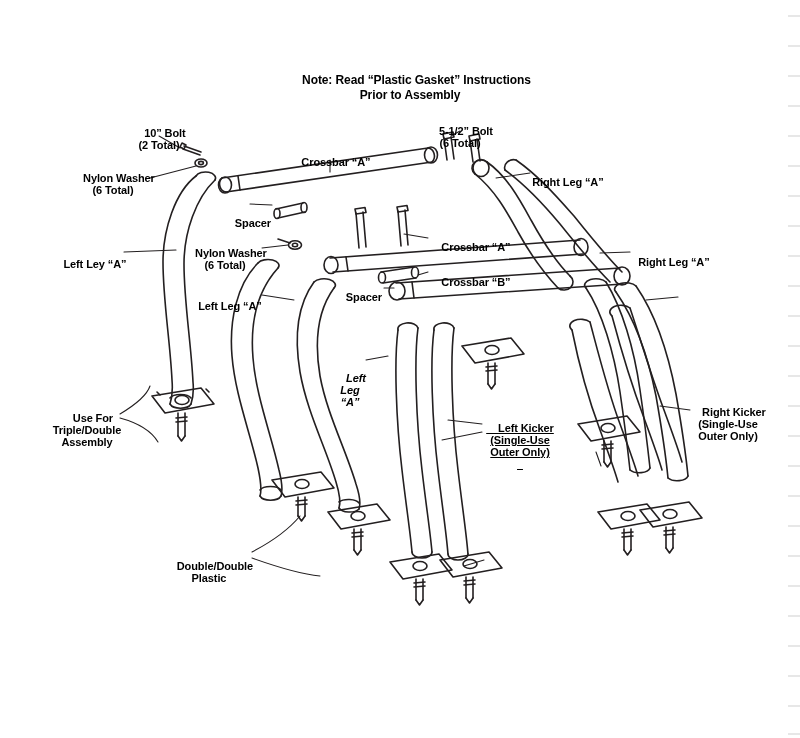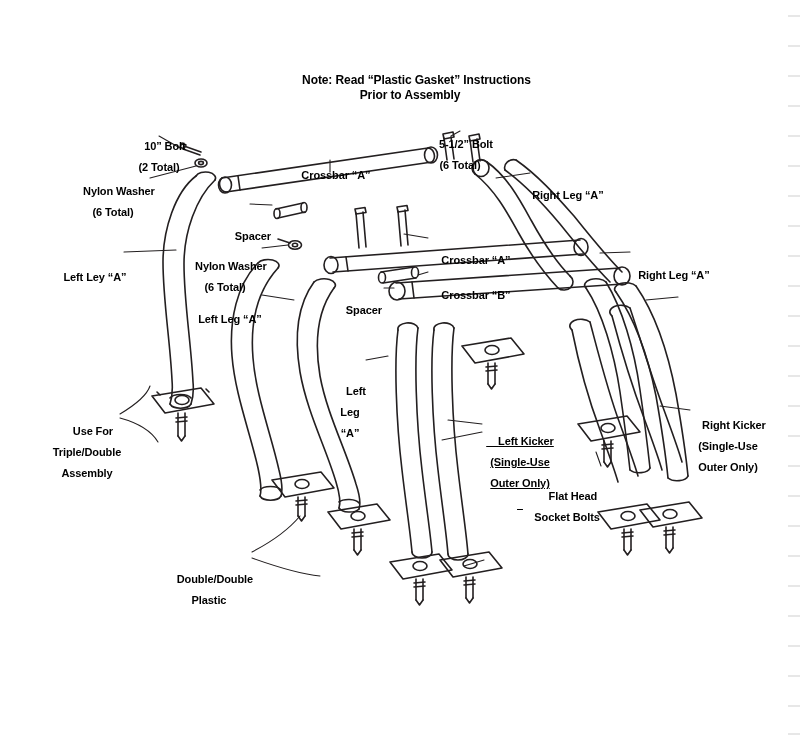--- a/index.html
+++ b/index.html
@@ -25,21 +25,21 @@
     top: 0;
     width: 800px;
     height: 738px;
   }
   .lbl {
     position: absolute;
     font-family: "Liberation Sans", sans-serif;
     font-weight: bold;
     color: #000000;
     font-size: 11px;
-    line-height: 21px;
+    line-height: 12px;
     white-space: pre;
     letter-spacing: -0.1px;
   }
   .lbl.c { text-align: center; }
   .note {
     font-size: 12px;
     line-height: 15px;
     text-align: center;
   }
   .edge-ticks {
@@ -384,21 +384,21 @@
   <div class="lbl c" style="left:323px; top:279px; width:70px;">
     <span style="white-space:pre-line;">Spacer</span>
   </div>
 
   <div class="lbl c" style="left:415px; top:264px; width:110px;">
     <span style="white-space:pre-line;">Crossbar “B”</span>
   </div>
 
 
   <div class="lbl c" style="left:320px; top:360px; width:60px;">
-    <span style="white-space:pre-line;">Left
+    <span style="white-space:pre-line;font-style:italic;">Left
 Leg
 “A”</span>
   </div>
 
   <div class="lbl c" style="left:27px; top:400px; width:120px;">
     <span style="white-space:pre-line;">Use For
 Triple/Double
 Assembly</span>
   </div>
 
@@ -407,24 +407,20 @@
 (Single-Use
 Outer Only)</span>
   </div>
 
   <div class="lbl c" style="left:673px; top:394px; width:110px;">
     <span style="white-space:pre-line;">Right Kicker
 (Single-Use
 Outer Only)</span>
   </div>
 
-  <div class="lbl c" style="left:512px; top:465px; width:110px;">
-    <span style="white-space:pre-line;">Flat Head
-Socket Bolts</span>
-  </div>
 
   <div class="lbl c" style="left:149px; top:548px; width:120px;">
     <span style="white-space:pre-line;">Double/Double
 Plastic</span>
   </div>
 
 
   <svg class="edge-ticks" viewBox="0 0 14 738" xmlns="http://www.w3.org/2000/svg">
     <g stroke="#cfcfcf" stroke-width="1">
       <path d="M2,16 L14,16"></path>

